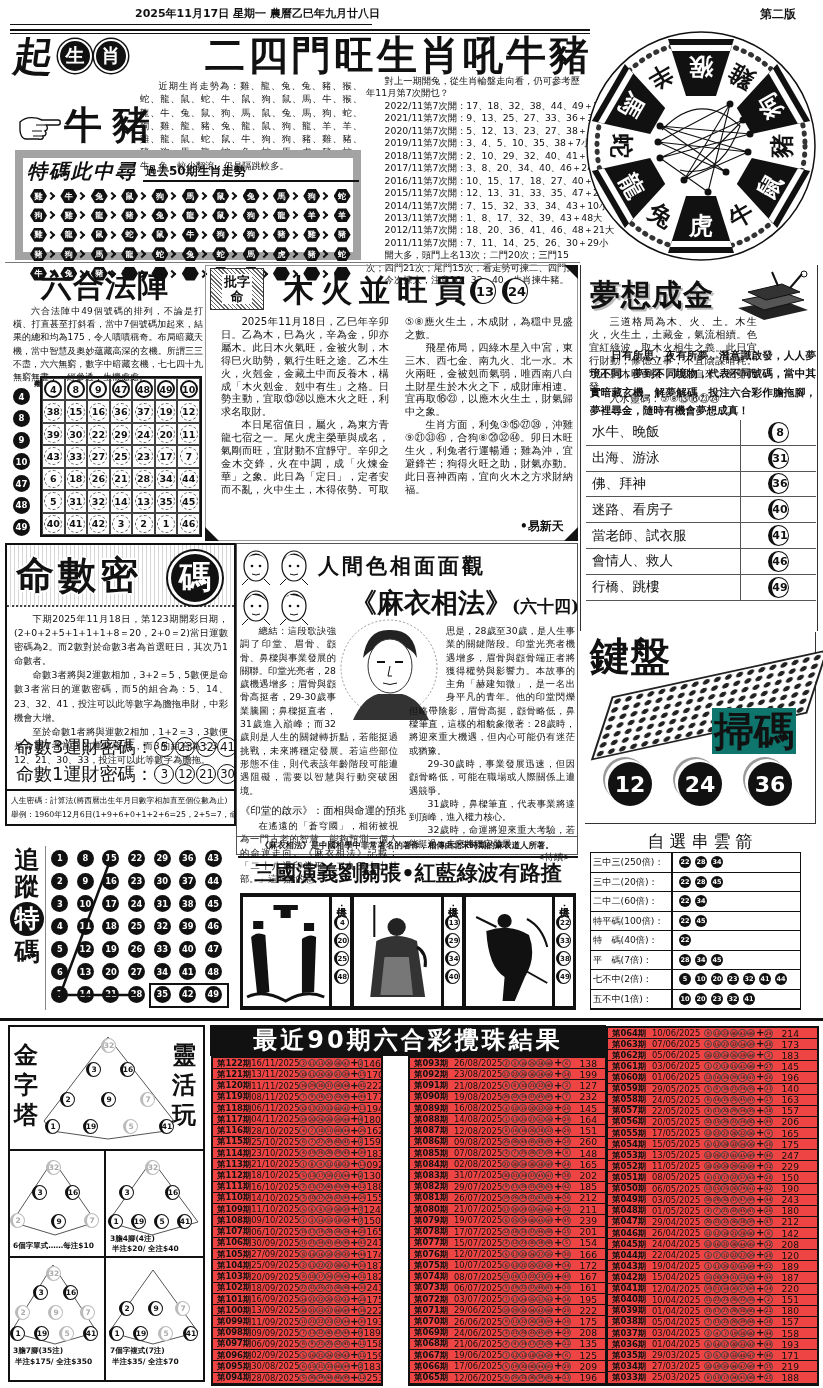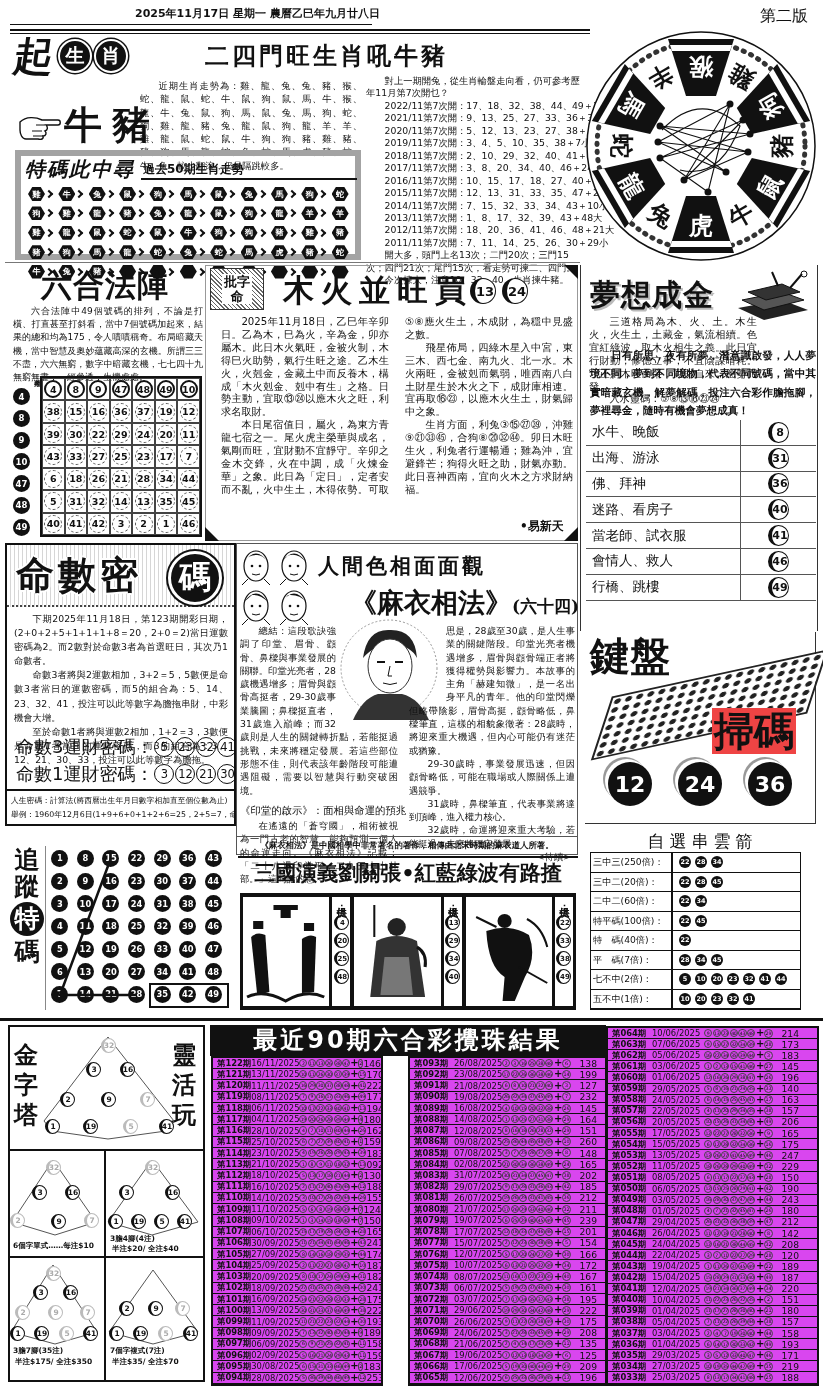--- a/index.html
+++ b/index.html
@@ -4,30 +4,30 @@
 <style>
 *{box-sizing:border-box;margin:0;padding:0}
 html,body{background:#fff}
 body{width:823px;height:1388px;overflow:hidden;font-family:"DejaVu Sans",sans-serif;color:#111}
 #page{position:relative;width:823px;height:1388px;background:#fff;overflow:hidden}
 .a{position:absolute}
 .line{position:absolute;background:#111}
 
 
 .hdr-date{left:135px;top:6px;font-size:11px;font-weight:bold;white-space:nowrap}
-.hdr-ed{left:760px;top:6px;font-size:16px;font-weight:normal}
+.hdr-ed{left:760px;top:6px;font-size:12px;font-weight:bold}
 
 
 .logo{left:14px;top:34px;display:flex;align-items:center}
 .logo-qi{font-family:"DejaVu Serif",serif;font-size:40px;font-weight:bold;line-height:44px;margin-right:2px;transform:skewX(-8deg)}
 .logo-c{width:34px;height:34px;border-radius:50%;background:#111;color:#fff;font-size:19px;font-weight:bold;display:flex;align-items:center;justify-content:center;border:2px solid #fff;box-shadow:0 0 0 1.5px #111;margin-left:2px}
-.headline{left:205px;top:34px;width:385px;font-family:Liberation Serif, serif;font-size:24px;font-weight:bold;letter-spacing:3px;line-height:44px;white-space:nowrap;overflow:hidden}
+.headline{left:205px;top:34px;width:385px;font-family:Liberation Serif, serif;font-size:40px;font-weight:bold;letter-spacing:3px;line-height:44px;white-space:nowrap;overflow:hidden}
 .pick{left:64px;top:102px;font-family:"DejaVu Serif",serif;font-size:38px;font-weight:bold;letter-spacing:10px;line-height:46px;white-space:nowrap}
 .trend-p{left:140px;top:79px;width:222px;font-size:9.3px;line-height:13.3px;text-indent:2em;text-align:justify}
-.trend-box{left:15px;top:150px;width:346px;height:110px;border:6px solid #a3a3a3}
+.trend-box{left:15px;top:150px;width:346px;height:110px;border:8px solid #a3a3a3}
 .trend-title{position:absolute;left:4px;top:0;font-size:20px;font-style:italic;font-weight:bold;letter-spacing:2px;line-height:26px;white-space:nowrap}
 .trend-sub{position:absolute;left:120px;top:5px;font-size:12px;font-weight:bold;border-bottom:2px solid #111;width:216px;padding-left:2px;white-space:nowrap}
 .trend-grid{position:absolute;left:7px;top:30px;width:334px}
 .trend-row{display:flex;height:16px;margin-bottom:3.4px}
 .trend-cell{width:30.4px;display:flex;align-items:center}
 .hex{width:17px;height:14px;background:#111;color:#fff;font-size:8px;font-weight:bold;display:flex;align-items:center;justify-content:center;clip-path:polygon(25% 0,75% 0,100% 50%,75% 100%,25% 100%,0 50%)}
 .chev{width:6px;height:6px;border-right:2px solid #111;border-top:2px solid #111;transform:rotate(45deg);margin-left:1px}
 .trend-cell:last-child .chev{display:none}
 .hist{left:366px;top:75px;width:220px;font-size:9.3px;line-height:12.45px}
 .hist .ind{text-indent:2em}
@@ -93,21 +93,21 @@
 .ph-right .sp{float:left;width:37px;height:78px}
 .ph-right p.ind,.ph-left p.ind{text-indent:2em}
 .ph-h{font-size:10.4px;margin:7px 0 2px;white-space:nowrap}
 .ph-more{text-align:right;padding-right:4px}
 .ph-foot{left:237px;top:836px;width:340px;height:18px;border-top:1px solid #555;font-size:8.4px;font-weight:bold;text-align:center;line-height:17px;white-space:nowrap}
 
 
 .kb-frame{left:585px;top:632px;width:231px;height:192px;border-right:1px solid #333;border-bottom:1px solid #333}
 .kb-t1{left:590px;top:633px;font-size:40px;font-weight:bold;line-height:46px;white-space:nowrap}
 .kb-keys{left:612px;top:672px;width:195px;height:66px;transform:skewX(-30deg) rotate(-14deg);background:radial-gradient(ellipse at center,#222 38%,#fff 48%) 0 0/10px 9px;border:2px solid #222}
-.kb-t2{left:712px;top:708px;font-size:40px;font-weight:bold;line-height:46px;background:#ef4444;padding:0 2px;white-space:nowrap}
+.kb-t2{left:712px;top:708px;font-size:40px;font-weight:bold;line-height:46px;background:#0f766e;padding:0 2px;white-space:nowrap}
 .kb-balls{left:608px;top:762px;display:flex;gap:26px}
 .kb-ball{width:44px;height:44px;border-radius:50%;background:#111;color:#fff;font-size:22px;font-weight:bold;display:flex;align-items:center;justify-content:center;box-shadow:-3px -3px 0 #fff,-5px -5px 0 #999}
 
 
 .ss-title{left:590px;top:831px;width:225px;text-align:center;font-family:"DejaVu Serif",serif;font-size:17px;letter-spacing:5px;line-height:20px}
 .ss-table{left:590px;top:852px;width:211px;border:1px solid #111}
 .ss-row{display:flex;height:19.5px;border-bottom:1.5px solid #111}
 .ss-row .l{width:82px;font-size:9.2px;line-height:18px;padding-left:2px;border-right:2px solid #111;white-space:nowrap;overflow:hidden}
 .ss-row .n{flex:1;display:flex;align-items:center;padding-left:6px;gap:4px}
 .ss-ball{width:12px;height:12px;border-radius:50%;background:#111;color:#fff;font-size:6.5px;font-weight:bold;display:flex;align-items:center;justify-content:center}
@@ -131,21 +131,21 @@
 
 
 .py-box{left:8px;top:1025px;width:197px;height:357px;border:2px solid #111}
 .py-v{position:absolute;font-family:"DejaVu Serif",serif;font-size:24px;font-weight:bold;line-height:30px;width:28px;text-align:center}
 .pb{position:absolute;width:15px;height:15px;border-radius:50%;border:1.3px solid #111;border-left:3px solid #111;background:#fff;font-size:7.5px;font-weight:bold;display:flex;align-items:center;justify-content:center}
 .pb[data-state=faded]{color:#aaa;border-color:#bbb}
 .py-cap{position:absolute;font-size:7.5px;font-weight:bold;white-space:nowrap;line-height:10px}
 
 
 .lt-banner{left:210px;top:1025px;width:396px;height:31px;background:#111;color:#fff;font-size:24px;font-weight:bold;text-align:center;line-height:31px;letter-spacing:3px;white-space:nowrap;overflow:hidden}
-.lt-g{position:absolute;border:2px solid #111;background:#d946ef}
+.lt-g{position:absolute;border:2px solid #111;background:#ef4444}
 .lt-row{display:flex;align-items:center;border-bottom:1.5px solid #111;font-size:8.4px;white-space:nowrap;overflow:hidden}
 .g12 .lt-row{height:11.24px}
 .g3 .lt-row{height:11.12px}
 .lt-issue{width:44px;padding-left:4px;font-weight:bold}
 .lt-date{width:48px}
 .lt-balls{width:52px;display:flex;gap:0.4px}
 .lt-ball{width:8.2px;height:8.2px;border-radius:50%;border:0.6px solid #444;font-size:4.6px;display:flex;align-items:center;justify-content:center;letter-spacing:-0.3px}
 .lt-plus{width:8px;text-align:center;font-weight:bold;font-size:10px;line-height:10px}
 .lt-sp{width:9px;height:9px;border-radius:50%;border:0.7px solid #444;font-size:4.8px;display:flex;align-items:center;justify-content:center}
 .lt-sum{margin-left:auto;padding-right:8px;font-size:9.2px}

